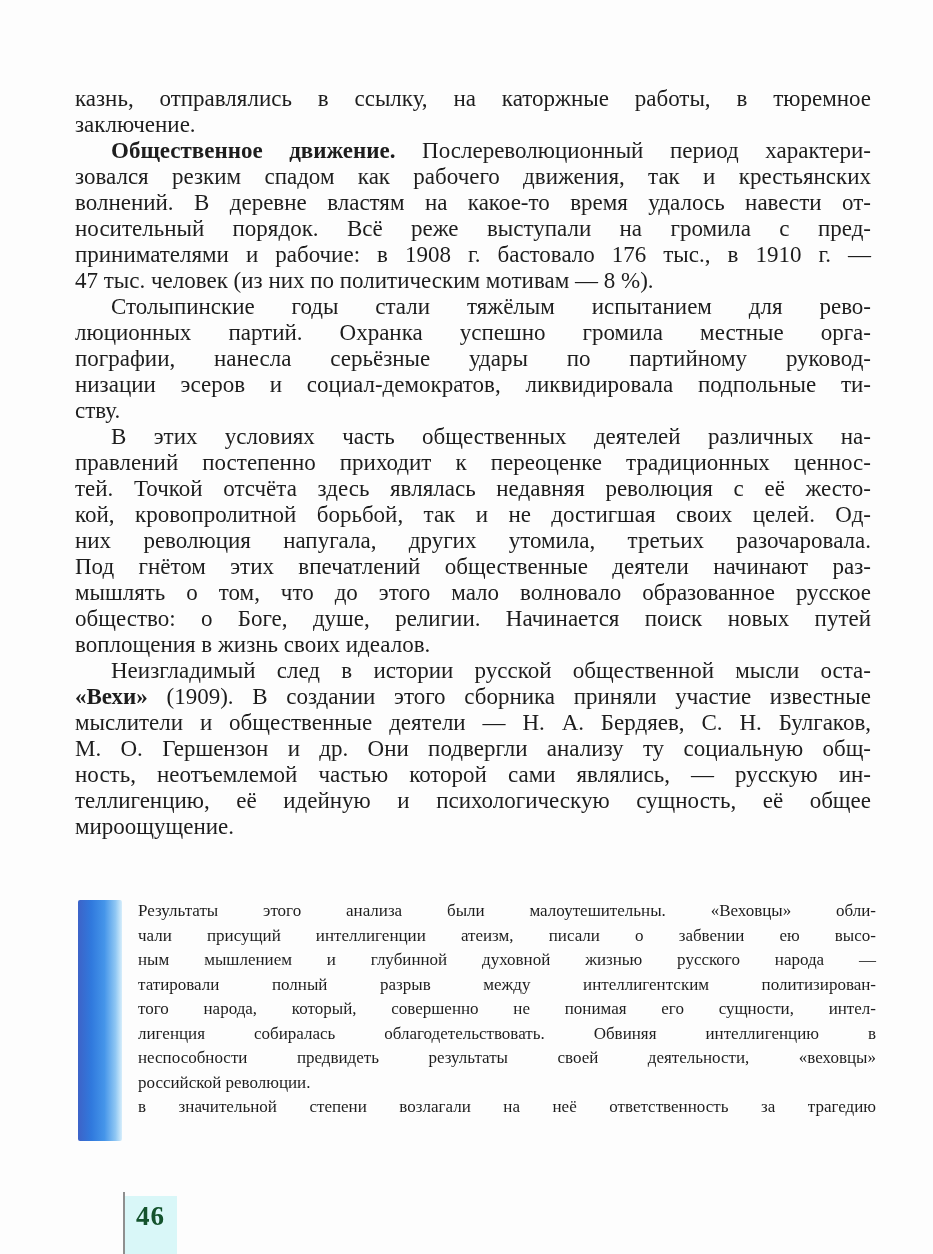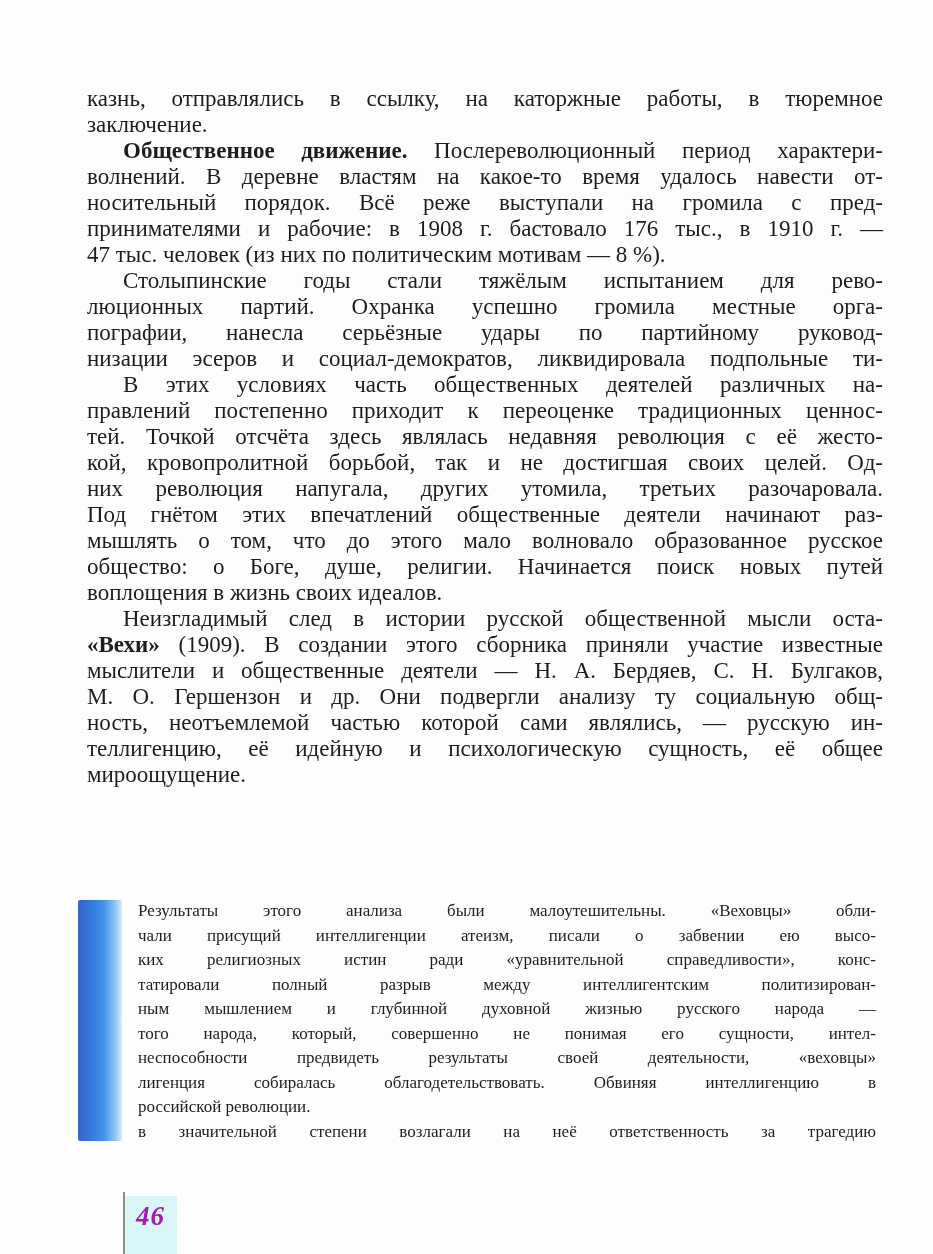--- a/index.html
+++ b/index.html
@@ -12,21 +12,21 @@
     width: 933px;
     height: 1254px;
     background: #fdfdfd;
     overflow: hidden;
     font-family: "Liberation Serif", serif;
     color: #1d1d1d;
   }
   
   .body-text {
     position: absolute;
-    left: 87px;
+    left: 75px;
     top: 86px;
     width: 796px;
     font-size: 23px;
     line-height: 26px;
   }
   .line {
     text-align: justify;
     text-align-last: justify;
     white-space: normal;
   }
@@ -87,28 +87,30 @@
 </style>
 </head>
 <body>
 
 <div class="page" style="background: rgb(253, 253, 253); color: rgb(29, 29, 29);">
 
   <div class="body-text" id="body-paragraphs">
       <div class="line">казнь, отправлялись в ссылку, на каторжные работы, в тюремное</div>
       <div class="line last">заключение.</div>
       <div class="line indent"><b>Общественное движение.</b> Послереволюционный период характери-</div>
+      <div class="line">зовался резким спадом как рабочего движения, так и крестьянских</div>
       <div class="line">волнений. В деревне властям на какое-то время удалось навести от-</div>
       <div class="line">носительный порядок. Всё реже выступали на громила с пред-</div>
       <div class="line">принимателями и рабочие: в 1908 г. бастовало 176 тыс., в 1910 г. —</div>
       <div class="line last">47 тыс. человек (из них по политическим мотивам — 8 %).</div>
       <div class="line indent">Столыпинские годы стали тяжёлым испытанием для рево-</div>
       <div class="line">люционных партий. Охранка успешно громила местные орга-</div>
       <div class="line">пографии, нанесла серьёзные удары по партийному руковод-</div>
       <div class="line">низации эсеров и социал-демократов, ликвидировала подпольные ти-</div>
+      <div class="line last">ству.</div>
       <div class="line indent">В этих условиях часть общественных деятелей различных на-</div>
       <div class="line">правлений постепенно приходит к переоценке традиционных ценнос-</div>
       <div class="line">тей. Точкой отсчёта здесь являлась недавняя революция с её жесто-</div>
       <div class="line">кой, кровопролитной борьбой, так и не достигшая своих целей. Од-</div>
       <div class="line">них революция напугала, других утомила, третьих разочаровала.</div>
       <div class="line">Под гнётом этих впечатлений общественные деятели начинают раз-</div>
       <div class="line">мышлять о том, что до этого мало волновало образованное русское</div>
       <div class="line">общество: о Боге, душе, религии. Начинается поиск новых путей</div>
       <div class="line last">воплощения в жизнь своих идеалов.</div>
       <div class="line indent">Неизгладимый след в истории русской общественной мысли оста-</div>
@@ -118,29 +120,28 @@
       <div class="line">ность, неотъемлемой частью которой сами являлись, — русскую ин-</div>
       <div class="line">теллигенцию, её идейную и психологическую сущность, её общее</div>
       <div class="line last">мироощущение.</div>
     </div>
 
   <section class="note">
     <div class="bar" style="background: linear-gradient(90deg, rgb(61, 99, 200) 0%, rgb(48, 121, 221) 30%, rgb(69, 149, 233) 60%, rgb(142, 198, 243) 85%, rgb(215, 238, 251) 100%);"></div>
     <div class="note-text" id="note-lines">
         <div class="line">Результаты этого анализа были малоутешительны. «Веховцы» обли-</div>
         <div class="line">чали присущий интеллигенции атеизм, писали о забвении ею высо-</div>
-        <div class="line">ких религиозных истин ради «уравнительной справедливости», конс-</div>
+        <div class="line">ным мышлением и глубинной духовной жизнью русского народа —</div>
         <div class="line">татировали полный разрыв между интеллигентским политизирован-</div>
-        <div class="line">ным мышлением и глубинной духовной жизнью русского народа —</div>
         <div class="line">того народа, который, совершенно не понимая его сущности, интел-</div>
+        <div class="line">лигенция собиралась облагодетельствовать. Обвиняя интеллигенцию в</div>
         <div class="line">неспособности предвидеть результаты своей деятельности, «веховцы»</div>
-        <div class="line">лигенция собиралась облагодетельствовать. Обвиняя интеллигенцию в</div>
         <div class="line last">российской революции.</div>
         <div class="line">в значительной степени возлагали на неё ответственность за трагедию</div>
       </div>
   </section>
 
   <div class="pn-rule" style="background: rgb(143, 143, 143);"></div>
   <div class="pn-box" style="background: rgb(217, 247, 248);">
-    <span class="pn" style="color: #a21caf; font-style: italic;">46</span>
+    <span class="pn" style="color: #14532d;">46</span>
   </div>
 
 </div>
 
 </body></html>

